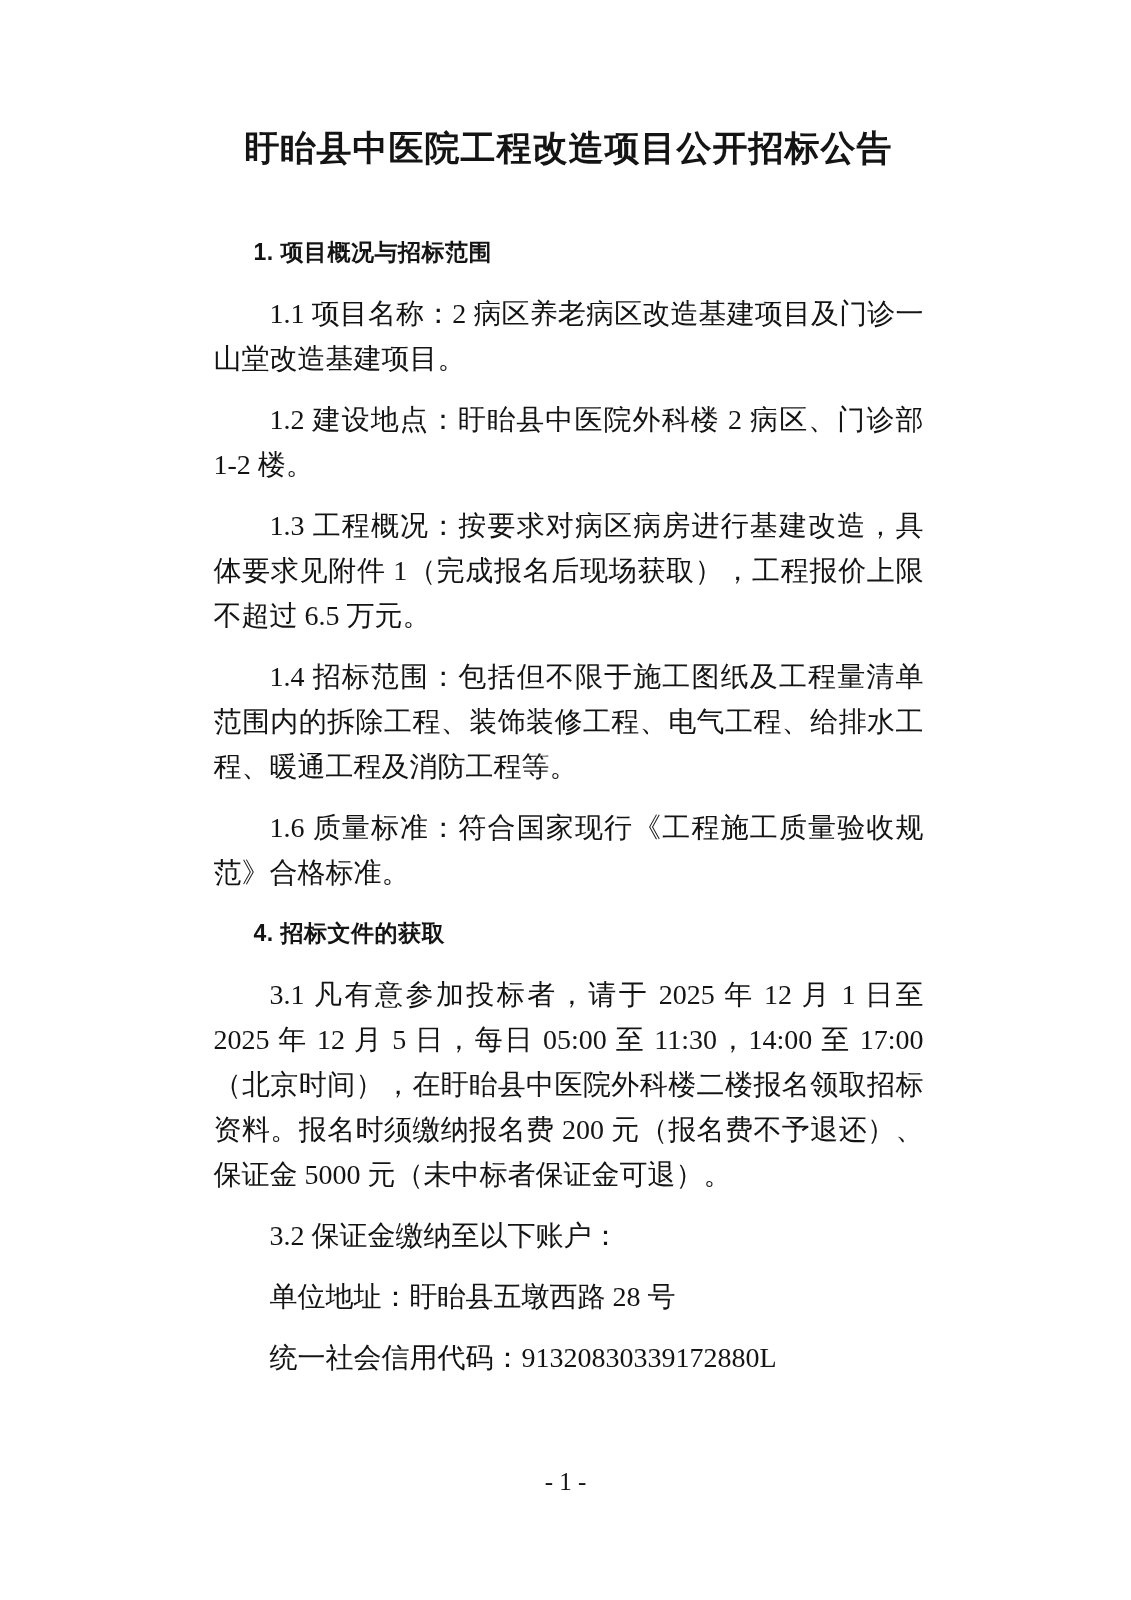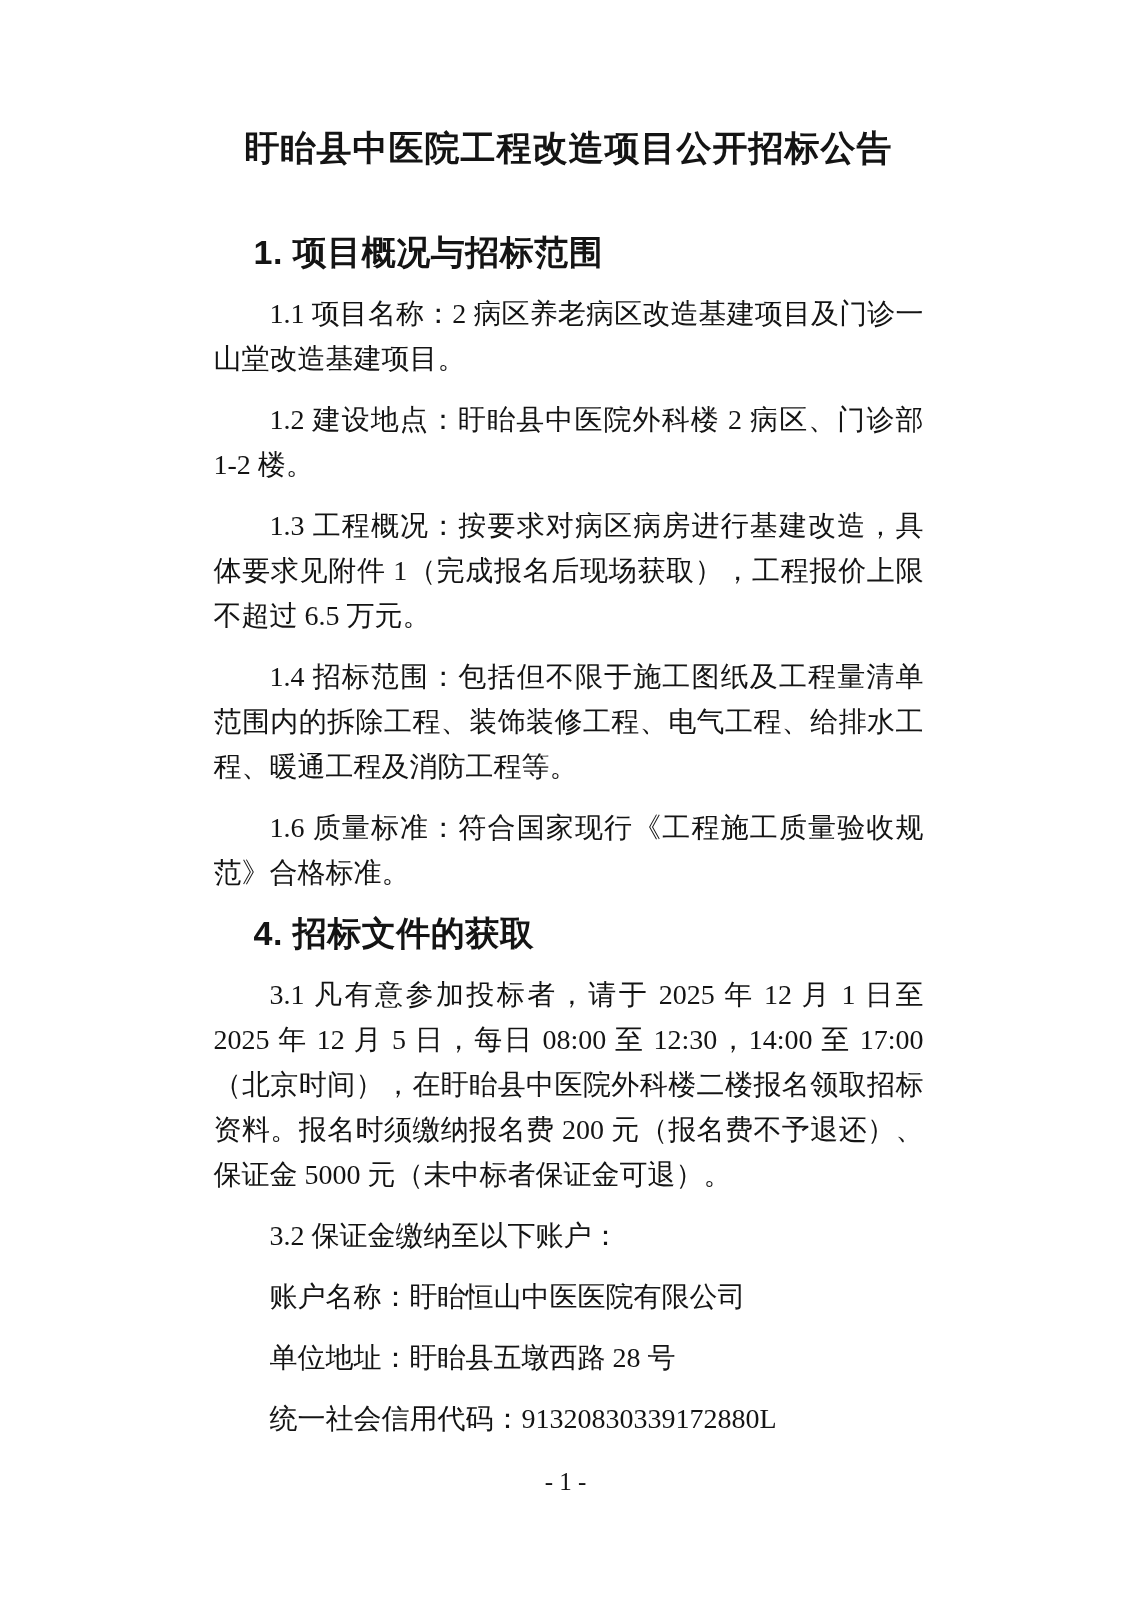--- a/index.html
+++ b/index.html
@@ -29,21 +29,21 @@
     letter-spacing: 1px;
   }
   .sections {
     margin-top: 57px;
   }
   .section {
     margin: 0;
   }
   .section-heading {
     font-family: "Liberation Sans", "DejaVu Sans", sans-serif;
-    font-size: 34px;
+    font-size: 23px;
     font-weight: 700;
     line-height: 45px;
     text-indent: 56px;
     margin: 0;
     letter-spacing: 0.5px;
   }
   .para {
     font-family: "Liberation Serif", "DejaVu Serif", serif;
     font-size: 28px;
     line-height: 45px;
@@ -76,23 +76,22 @@
       <p class="para">1.1 项目名称：2 病区养老病区改造基建项目及门诊一山堂改造基建项目。</p>
       <p class="para">1.2 建设地点：盱眙县中医院外科楼 2 病区、门诊部 1-2 楼。</p>
       <p class="para">1.3 工程概况：按要求对病区病房进行基建改造，具体要求见附件 1（完成报名后现场获取），工程报价上限不超过 6.5 万元。</p>
       <p class="para">1.4 招标范围：包括但不限于施工图纸及工程量清单范围内的拆除工程、装饰装修工程、电气工程、给排水工程、暖通工程及消防工程等。</p>
       <p class="para">1.6 质量标准：符合国家现行《工程施工质量验收规范》合格标准。</p>
     </div>
 
 
     <div class="section">
       <h2 class="section-heading">4. 招标文件的获取</h2>
-      <p class="para">3.1 凡有意参加投标者，请于 2025 年 12 月 1 日至 2025 年 12 月 5 日，每日 08:00 至 12:30，14:00 至 17:00（北京时间），在盱眙县中医院外科楼二楼报名领取招标资料。报名时须缴纳报名费 200 元（报名费不予退还）、保证金 5000 元（未中标者保证金可退）。</p>
+      <p class="para">3.1 凡有意参加投标者，请于 2025 年 12 月 1 日至 2025 年 12 月 5 日，每日 05:00 至 11:30，14:00 至 17:00（北京时间），在盱眙县中医院外科楼二楼报名领取招标资料。报名时须缴纳报名费 200 元（报名费不予退还）、保证金 5000 元（未中标者保证金可退）。</p>
       <p class="para">3.2 保证金缴纳至以下账户：</p>
-      <p class="para">账户名称：盱眙恒山中医医院有限公司</p>
       <p class="para">单位地址：盱眙县五墩西路 28 号</p>
       <p class="para">统一社会信用代码：91320830339172880L</p>
     </div>
 
   </div>
 
   <div class="page-number">- 1 -</div>
 
 </div>
 

